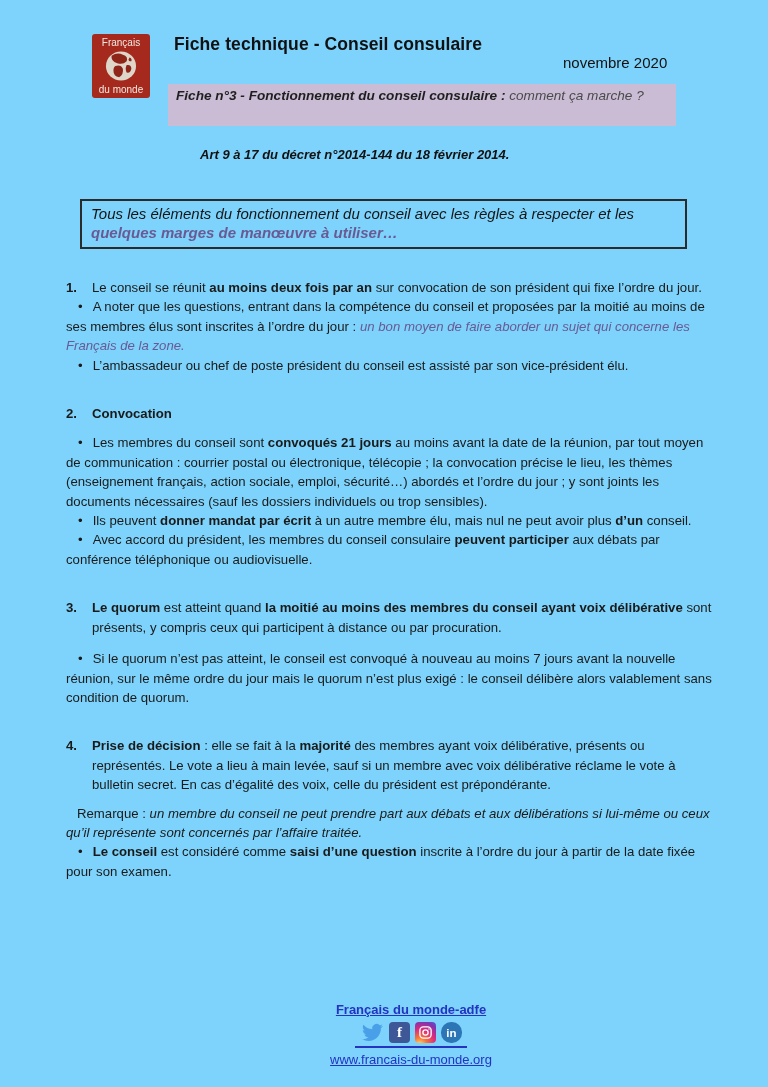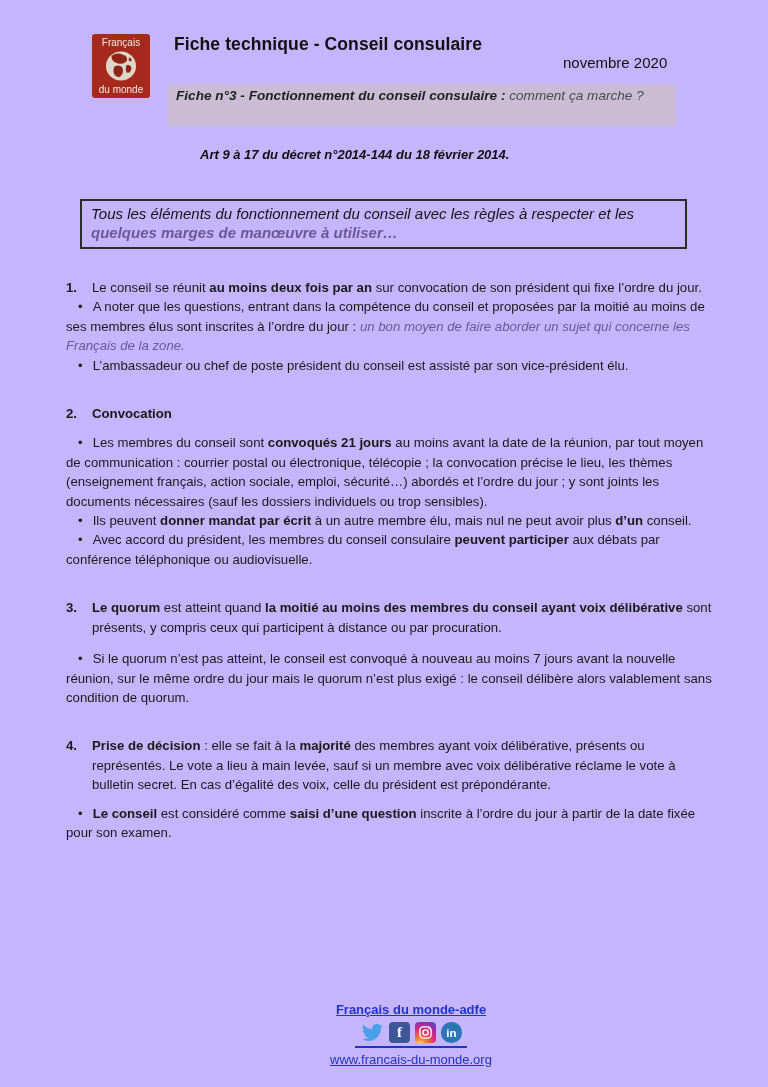--- a/index.html
+++ b/index.html
@@ -9,21 +9,21 @@
     --link-blue:#2433c0;
     --ink:#1a1a1a;
   }
   *{box-sizing:border-box;}
   html,body{margin:0;padding:0;}
   body{
     width:768px;height:1087px;background:#ffffff;position:relative;
     font-family:"Liberation Sans","DejaVu Sans",sans-serif;
     color:var(--ink);
   }
-  .page{position:absolute;inset:0;background:#c4b5fd;overflow:hidden;}
+  .page{position:absolute;inset:0;background:#7dd3fc;overflow:hidden;}
 
   
   .logo{
     position:absolute;left:92px;top:34px;width:58px;height:64px;
     background:var(--logo-bg);border-radius:3px;
     display:flex;flex-direction:column;align-items:center;justify-content:space-between;
     padding:3px 2px;color:#f3e9e2;font-size:10px;line-height:11px;
   }
   .logo .lg-txt{white-space:nowrap;}
   .page-title{
@@ -133,20 +133,21 @@
         <p class="bullet"><span class="glyph">•</span><span class="run-n">Les membres du conseil sont </span><span class="run-b">convoqués 21 jours</span><span class="run-n"> au moins avant la date de la réunion, par tout moyen de communication : courrier postal ou électronique, télécopie ; la convocation précise le lieu, les thèmes (enseignement français, action sociale, emploi, sécurité…) abordés et l’ordre du jour ; y sont joints les documents nécessaires (sauf les dossiers individuels ou trop sensibles).</span></p>
         <p class="bullet"><span class="glyph">•</span><span class="run-n">Ils peuvent </span><span class="run-b">donner mandat par écrit</span><span class="run-n"> à un autre membre élu, mais nul ne peut avoir plus </span><span class="run-b">d’un</span><span class="run-n"> conseil.</span></p>
         <p class="bullet"><span class="glyph">•</span><span class="run-n">Avec accord du président, les membres du conseil consulaire </span><span class="run-b">peuvent participer</span><span class="run-n"> aux débats par conférence téléphonique ou audiovisuelle.</span></p>
       </div>
       <div class="section">
         <p class="numbered"><span class="num">3.</span><span class="run-b">Le quorum</span><span class="run-n"> est atteint quand </span><span class="run-b">la moitié au moins des membres du conseil ayant voix délibérative</span><span class="run-n"> sont présents, y compris ceux qui participent à distance ou par procuration.</span></p>
         <p class="bullet"><span class="glyph">•</span><span class="run-n">Si le quorum n’est pas atteint, le conseil est convoqué à nouveau au moins 7 jours avant la nouvelle réunion, sur le même ordre du jour mais le quorum n’est plus exigé : le conseil délibère alors valablement sans condition de quorum.</span></p>
       </div>
       <div class="section">
         <p class="numbered"><span class="num">4.</span><span class="run-b">Prise de décision</span><span class="run-n"> : elle se fait à la </span><span class="run-b">majorité</span><span class="run-n"> des membres ayant voix délibérative, présents ou représentés. Le vote a lieu à main levée, sauf si un membre avec voix délibérative réclame le vote à bulletin secret. En cas d’égalité des voix, celle du président est prépondérante.</span></p>
+        <p class="plain"><span class="run-n">Remarque : </span><span class="run-i">un membre du conseil ne peut prendre part aux débats et aux délibérations si lui-même ou ceux qu’il représente sont concernés par l’affaire traitée.</span></p>
         <p class="bullet"><span class="glyph">•</span><span class="run-b">Le conseil</span><span class="run-n"> est considéré comme </span><span class="run-b">saisi d’une question</span><span class="run-n"> inscrite à l’ordre du jour à partir de la date fixée pour son examen.</span></p>
       </div>
     </main>
 
   <footer>
     <a class="org-link">Français du monde-adfe</a>
     <div class="icons">
       <span class="tw">
         <svg width="21" height="21" viewBox="0 0 24 24" fill="#4aa0e8">
           <path d="M23.953 4.57a10 10 0 01-2.825.775 4.958 4.958 0 002.163-2.723c-.951.555-2.005.959-3.127 1.184a4.92 4.92 0 00-8.384 4.482C7.69 8.095 4.067 6.13 1.64 3.162a4.822 4.822 0 00-.666 2.475c0 1.71.87 3.213 2.188 4.096a4.904 4.904 0 01-2.228-.616v.06a4.923 4.923 0 003.946 4.827 4.996 4.996 0 01-2.212.085 4.936 4.936 0 004.604 3.417 9.867 9.867 0 01-6.102 2.105c-.39 0-.779-.023-1.17-.067a13.995 13.995 0 007.557 2.209c9.053 0 13.998-7.496 13.998-13.985 0-.21 0-.42-.015-.63A9.935 9.935 0 0024 4.59z"></path>

